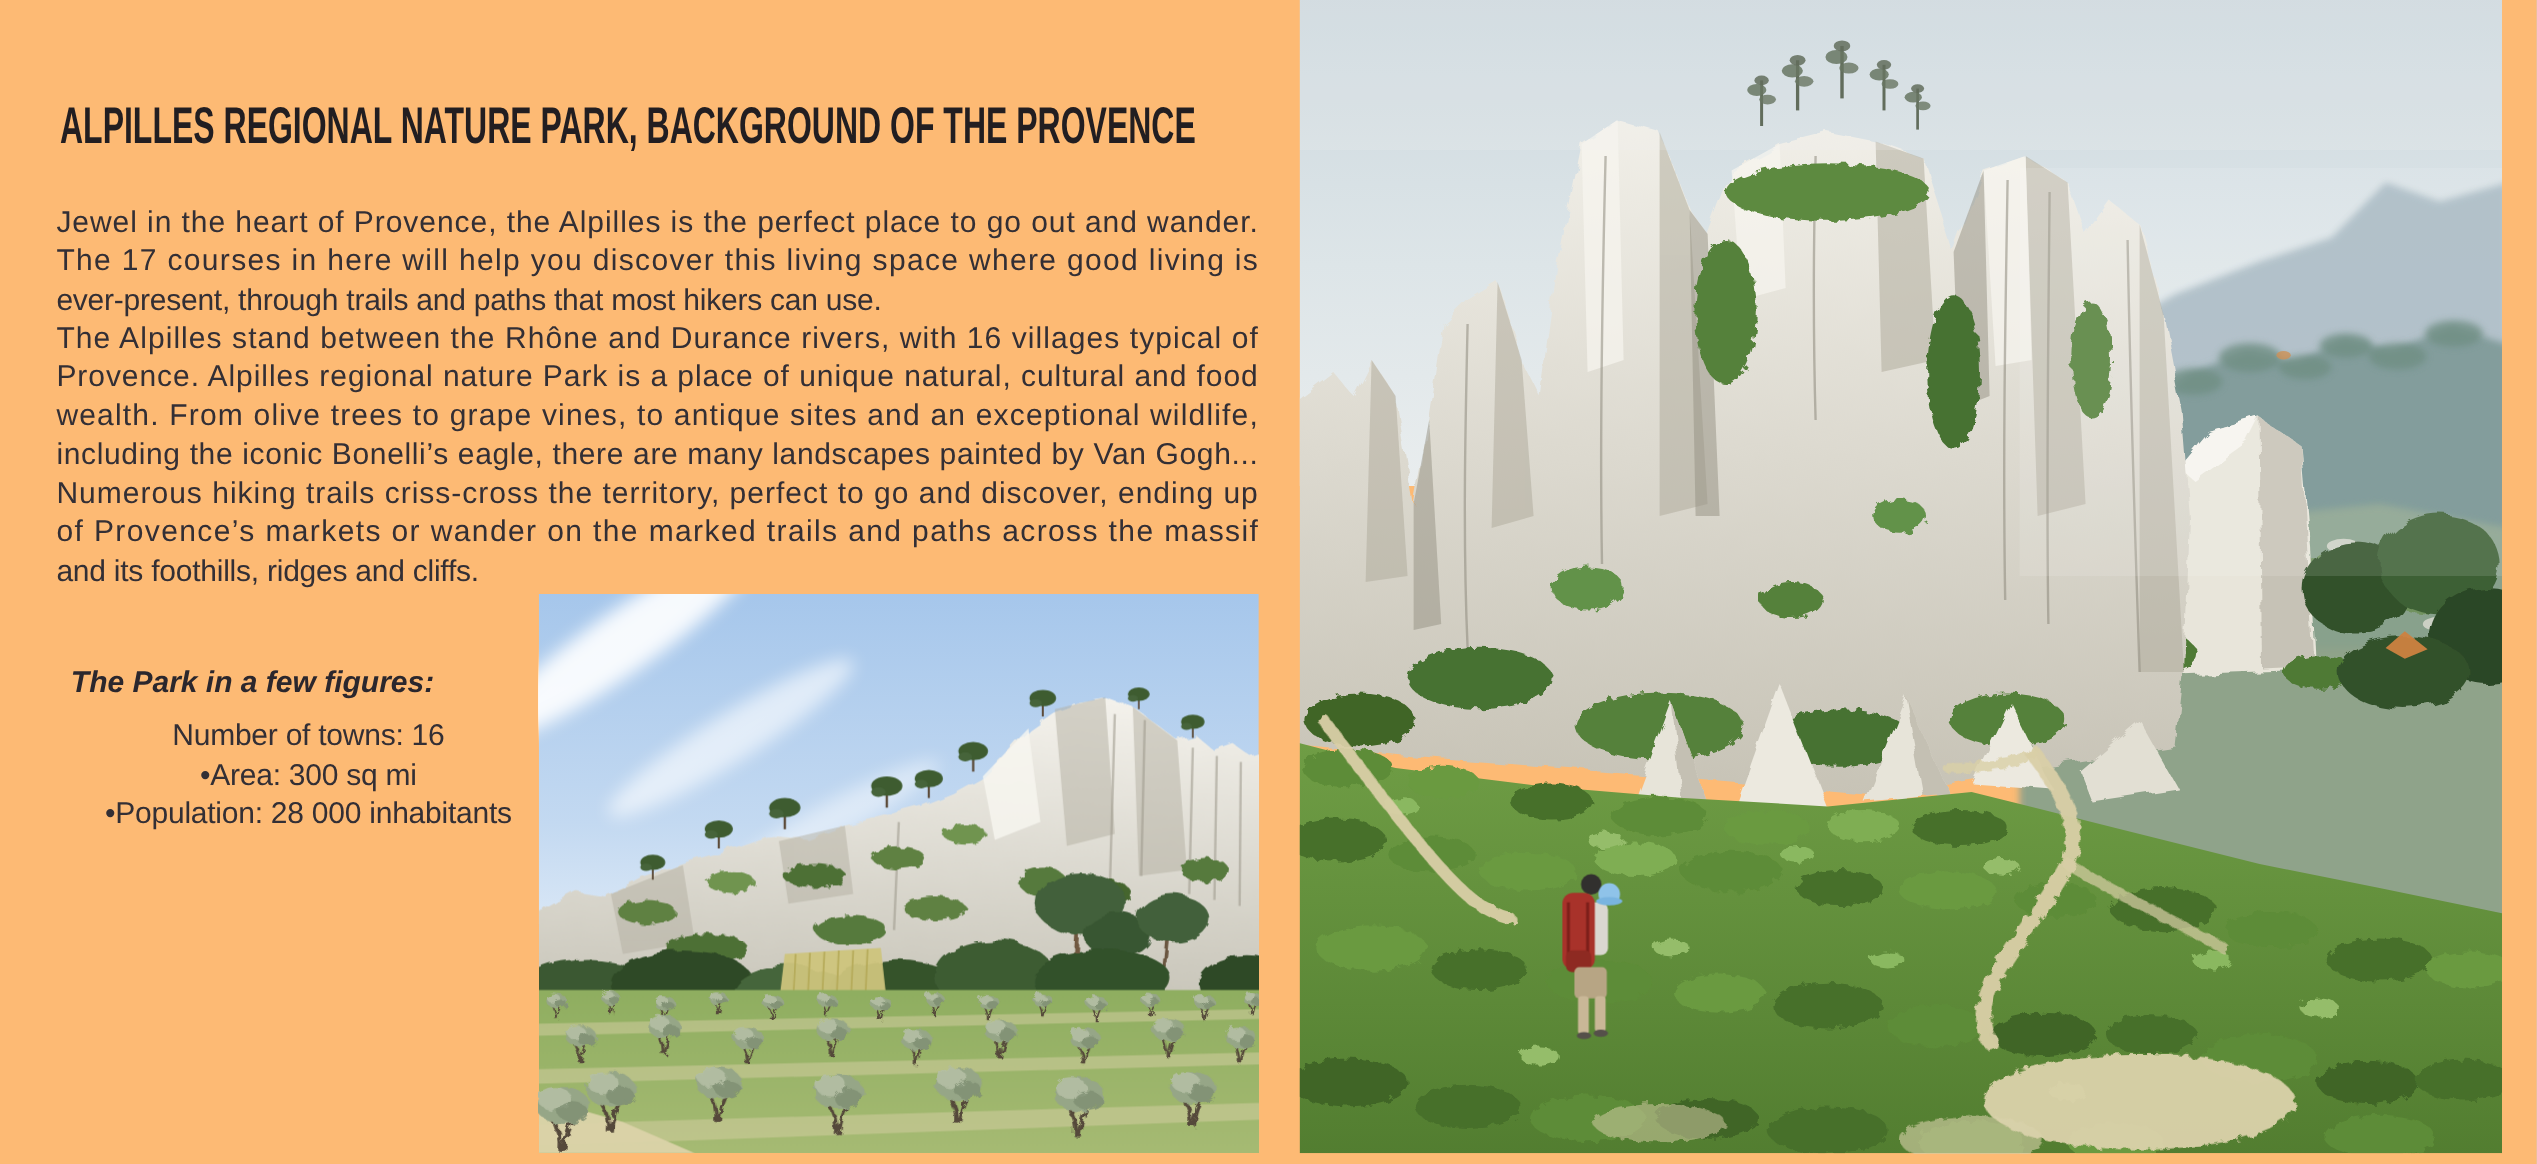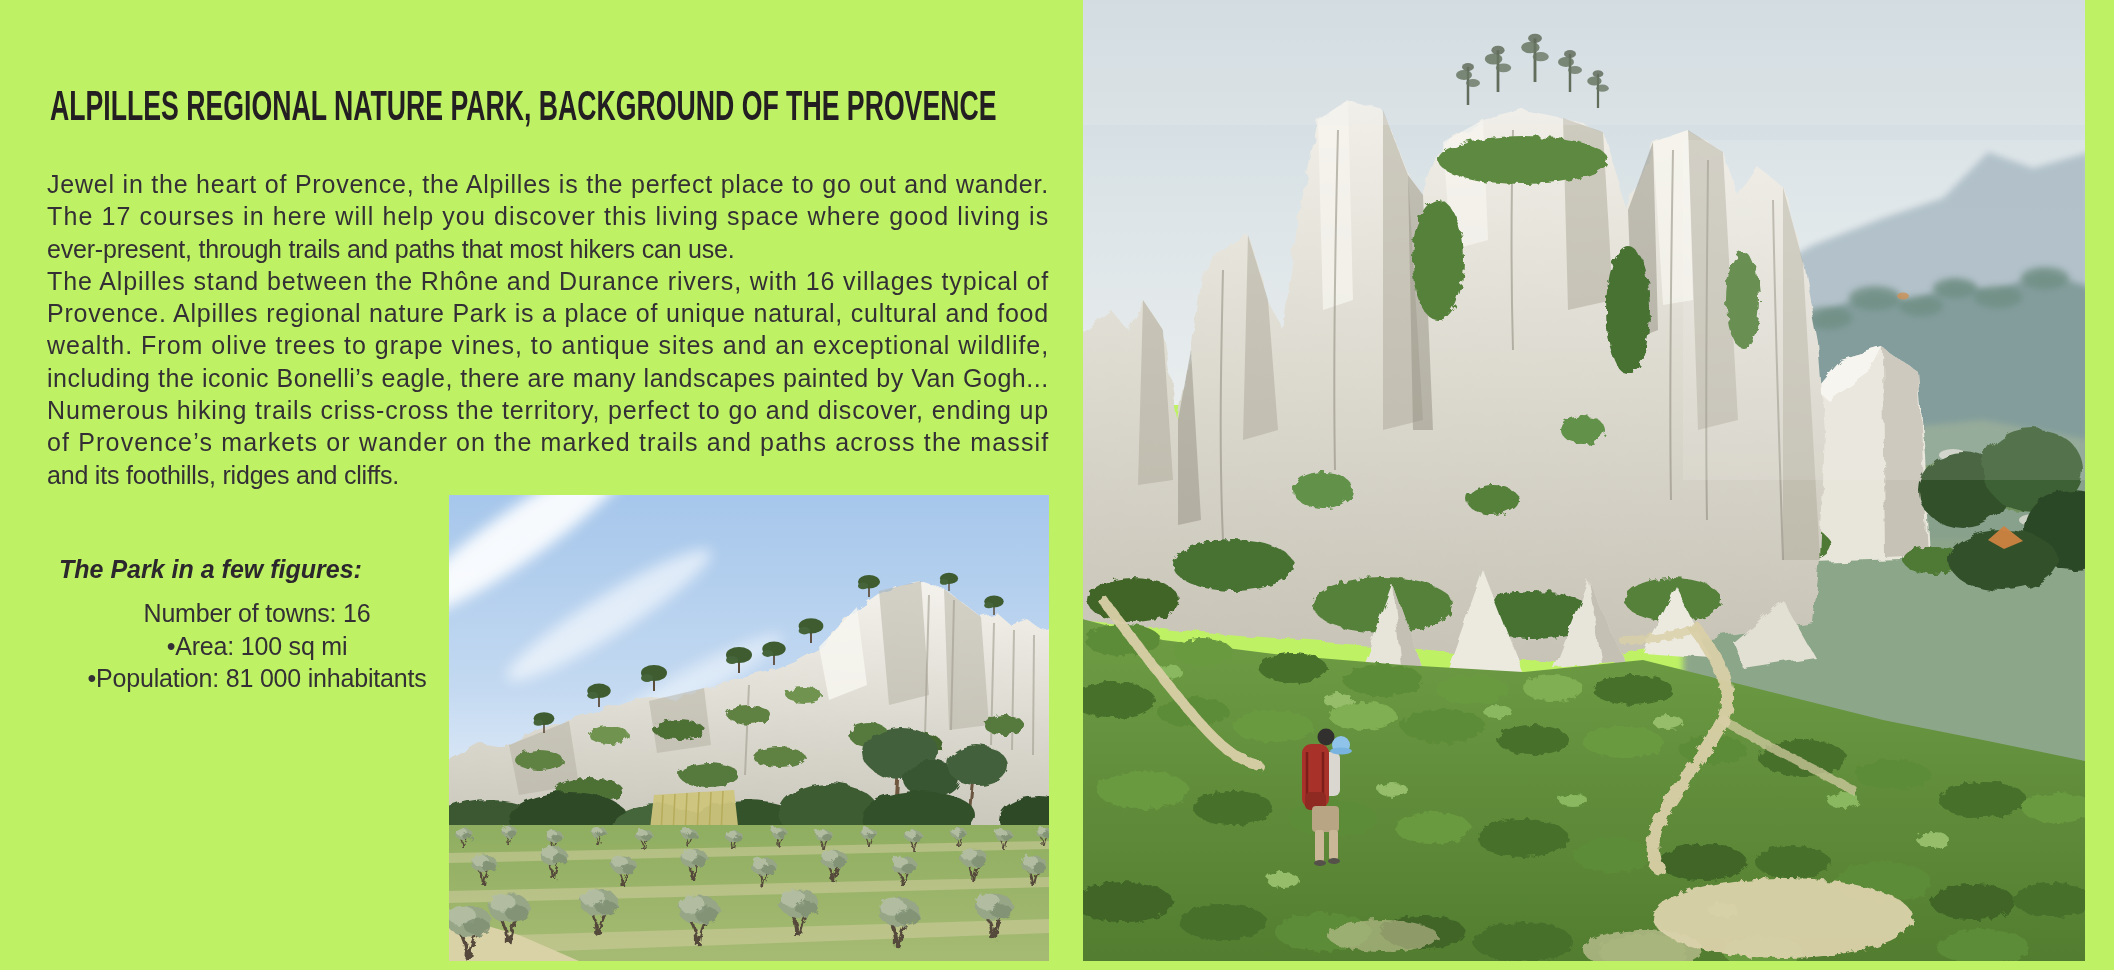--- a/index.html
+++ b/index.html
@@ -1,16 +1,16 @@
 <!DOCTYPE html>
 <html><head>
 <meta charset="utf-8">
 <style>
   html,body{margin:0;padding:0;background:#cfcbd6;}
-  .page{position:relative;width:2114px;height:970px;background:#bef264;overflow:hidden;
+  .page{position:relative;width:2114px;height:970px;background:#fdba74;overflow:hidden;
         font-family:"Liberation Sans", sans-serif;}
   
   .title{position:absolute;left:50px;top:81px;margin:0;height:48px;white-space:nowrap;}
   .title span{display:inline-block;transform:scaleX(0.62);transform-origin:0 0;
       font-family:"Liberation Sans", sans-serif;font-weight:700;font-size:43px;
       letter-spacing:0px;color:#221e21;}
   .bodytext{position:absolute;left:47px;top:152px;width:1001px;margin-top:16px;}
   .tl{display:block;width:1001px;height:32.3px;overflow:visible;}
   .tl text{font-family:"Liberation Sans", sans-serif;font-size:25px;fill:#332f35;letter-spacing:-0.2px;}
   .figures{position:absolute;left:47px;top:541px;width:420px;color:#332f35;}
@@ -61,22 +61,22 @@
         <text x="0" y="25" textLength="1001" lengthAdjust="spacing">of Provence’s markets or wander on the marked trails and paths across the massif</text>
       </svg>
     <svg class="tl" width="1001" height="32.3">
         <text x="0" y="25">and its foothills, ridges and cliffs.</text>
       </svg>
   </div>
 
   <div class="figures">
     <p class="fig-head">The Park in a few figures:</p>
     <p class="fig-line">Number of towns: 16</p>
-    <p class="fig-line">•Area: 100 sq mi</p>
-    <p class="fig-line">•Population: 81 000 inhabitants</p>
+    <p class="fig-line">•Area: 300 sq mi</p>
+    <p class="fig-line">•Population: 28 000 inhabitants</p>
   </div>
 
   <figure class="photo photo-small" aria-label="olive-grove-below-limestone-ridge">
     <svg width="600" height="466" viewBox="0 0 600 466" preserveAspectRatio="none">
       <defs>
         <linearGradient id="sf-sky" x1="0" y1="0" x2="0" y2="1">
           <stop offset="0" stop-color="#a5c6eb"></stop>
             <stop offset="0.7" stop-color="#c3d9f1"></stop>
             <stop offset="1" stop-color="#d9e7f6"></stop>
         </linearGradient>

